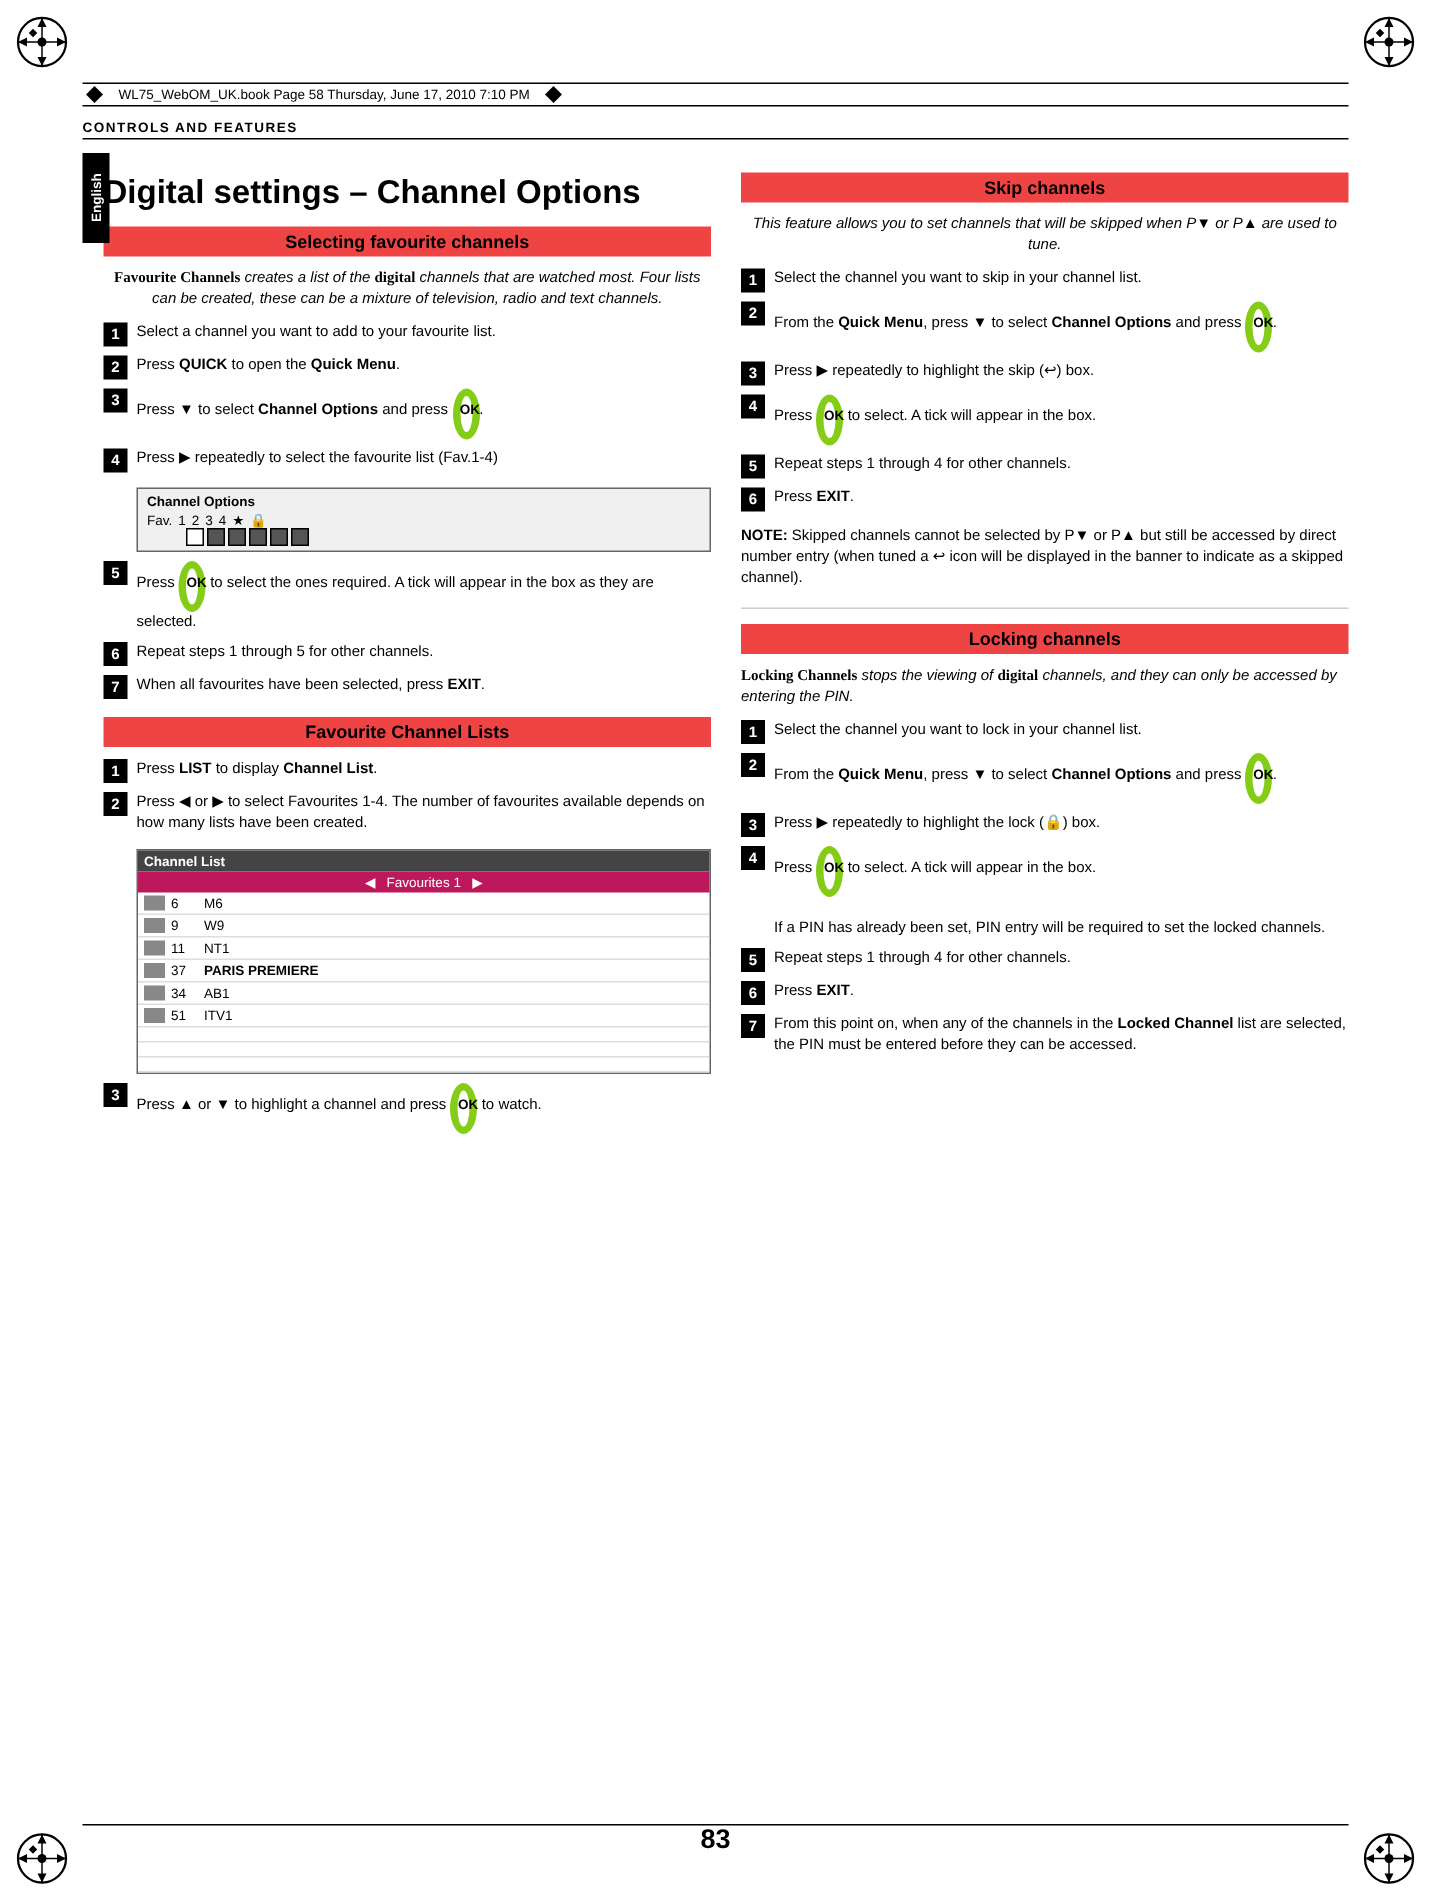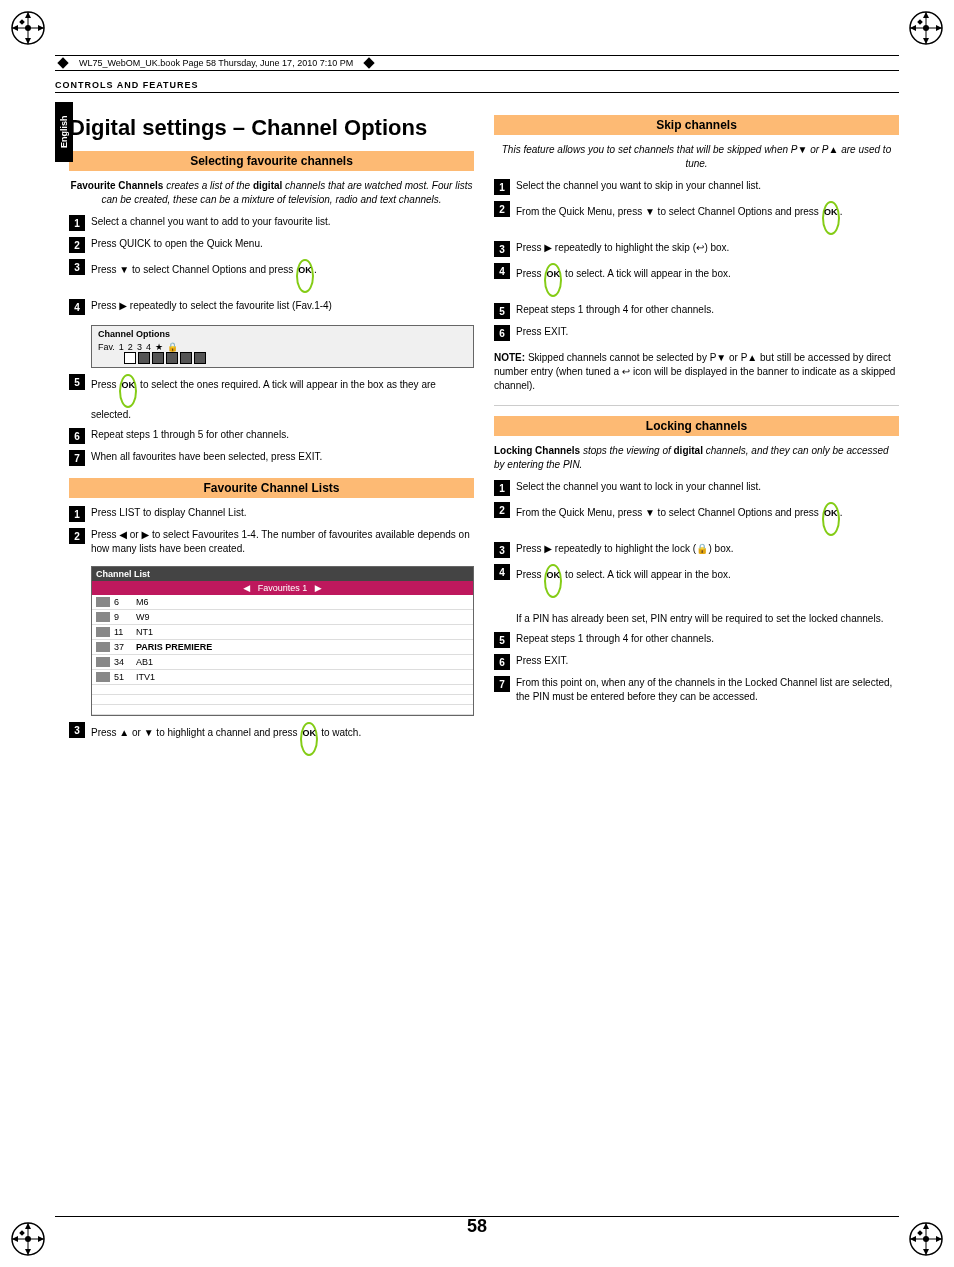--- a/index.html
+++ b/index.html
@@ -105,40 +105,41 @@
     
     .page-title {
       font-size: 22px;
       font-weight: bold;
       line-height: 1.2;
       margin-bottom: 10px;
     }
 
     
     .section-header {
-      background: #fdba74;
+      background: #ef4444;
       text-align: center;
       font-size: 12px;
       font-weight: bold;
       padding: 3px 6px;
       margin-bottom: 8px;
     }
 
     
     .intro-text {
       font-size: 10px;
       text-align: center;
       margin-bottom: 8px;
       line-height: 1.4;
     }
     .intro-text em {
       font-style: italic;
     }
     .intro-text strong {
       font-weight: bold;
+      font-family: Liberation Serif, serif;
     }
 
     
     .steps { margin-bottom: 10px; }
     .step {
       display: flex;
       align-items: flex-start;
       margin-bottom: 6px;
       gap: 6px;
     }
@@ -152,21 +153,21 @@
       display: flex;
       align-items: center;
       justify-content: center;
       flex-shrink: 0;
       margin-top: 0px;
     }
     .step-text {
       font-size: 10px;
       line-height: 1.4;
     }
-    .step-text strong { font-weight: normal; }
+    .step-text strong { font-weight: bold; }
 
     
     .channel-options-box {
       border: 1px solid #666;
       margin: 6px 0 6px 22px;
       padding: 3px 6px;
       background: #f0f0f0;
       font-size: 9px;
     }
     .channel-options-title {
@@ -266,21 +267,21 @@
     .bottom-bar {
       position: absolute;
       bottom: 50px;
       left: 55px;
       right: 55px;
       border-top: 1px solid #000;
     }
 
     .ok-circle {
       display: inline-block;
-      border: 2px solid #84cc16;
+      border: 5px solid #84cc16;
       border-radius: 50%;
       width: 18px;
       height: 34px;
       line-height: 18px;
       text-align: center;
       font-size: 9px;
       font-weight: bold;
     }
 
     .subsection-gap { margin-bottom: 12px; }
@@ -582,13 +583,13 @@
       </div>
 
     </div>
 
   </div>
 
 </div>
 
 <div class="bottom-bar"></div>
 
-<div class="page-number">58</div>
+<div class="page-number">83</div>
 
 </body></html>

